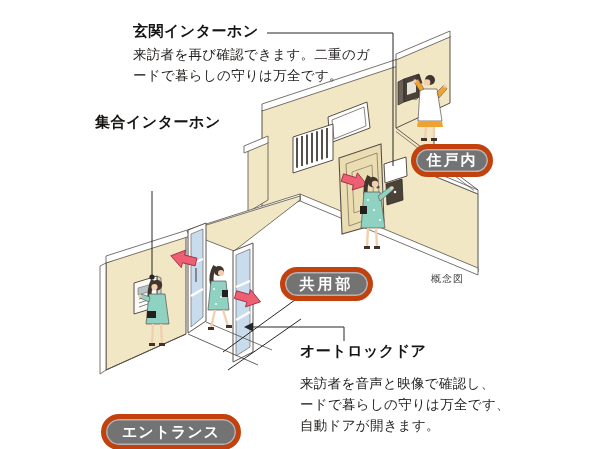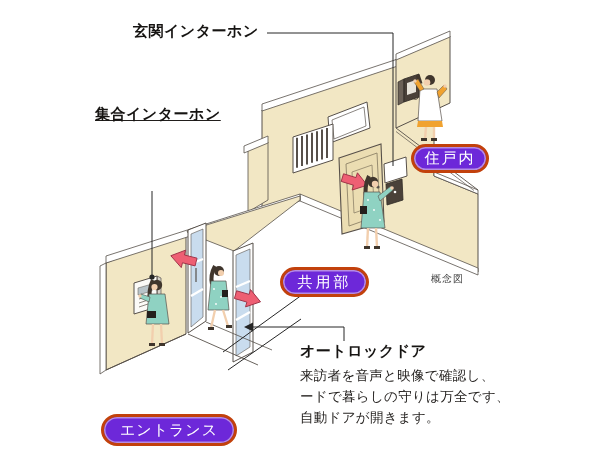--- a/index.html
+++ b/index.html
@@ -6,23 +6,23 @@
   .stage{
     position:relative;width:600px;height:449px;background:#ffffff;overflow:hidden;
     font-family:"Liberation Sans","DejaVu Sans",sans-serif;color:#211e1c;
   }
   .stage svg{position:absolute;left:0;top:0;}
   .callout{position:absolute;z-index:2;}
   .callout .co-title{font-weight:bold;font-size:15px;letter-spacing:0.5px;color:#161412;white-space:nowrap;}
   .callout .co-line{font-family:"Liberation Serif","DejaVu Serif",serif;font-size:13.5px;line-height:21px;letter-spacing:0.3px;color:#211e1c;white-space:nowrap;}
   .callout .co-body{margin-top:3px;}
   .pill{
-    position:absolute;z-index:3;background:#6d28d9;border:3px solid #c2410c;border-radius:999px;
+    position:absolute;z-index:3;background:#737373;border:5px solid #c2410c;border-radius:999px;
     box-shadow:inset 0 0 0 1.5px rgba(255,240,240,0.5);
-    color:#ffffff;font-weight:normal;font-size:15px;display:flex;align-items:center;justify-content:center;
+    color:#ffffff;font-weight:bold;font-size:15px;display:flex;align-items:center;justify-content:center;
     white-space:nowrap;
   }
   .note{position:absolute;z-index:2;font-size:10px;color:#3c3c3c;letter-spacing:1px;white-space:nowrap;}
 </style>
 </head>
 <body>
 
 <div class="stage">
 
   <svg width="600" height="449" viewBox="0 0 600 449">
@@ -201,29 +201,33 @@
       <path d="M252,327 L344,327 L344,341"></path>
       <path d="M306,292 L223,352"></path>
       <path d="M228,370 L301,319"></path>
     </g>
     <circle cx="152" cy="277" r="2.6" fill="#262626"></circle>
     <polygon points="244,327 253,322.5 253,331.5" fill="#262626"></polygon>
   </svg>
 
   <div class="callout" style="left:133px;top:22px;">
     <div class="co-title">玄関インターホン</div>
+    <div class="co-body">
+      <div class="co-line">来訪者を再び確認できます。二重のガ</div>
+      <div class="co-line">ードで暮らしの守りは万全です。</div>
+    </div>
   </div>
 
-  <div class="callout" style="left:95px;top:105px;text-decoration:underline;">
+  <div class="callout" style="left:95px;top:113px;">
     <div class="co-title">集合インターホン</div>
   </div>
 
   <div class="callout" style="left:300px;top:342px;">
     <div class="co-title">オートロックドア</div>
-    <div class="co-body" style="margin-top:4px;">
+    <div class="co-body" style="margin-top:12px;">
       <div class="co-line">来訪者を音声と映像で確認し、</div>
       <div class="co-line">ードで暮らしの守りは万全です、</div>
       <div class="co-line">自動ドアが開きます。</div>
     </div>
   </div>
 
   <div class="pill" style="left:411px;top:144px;width:72px;height:23px;letter-spacing:2px;">住戸内</div>
   <div class="pill" style="left:280px;top:267px;width:83px;height:24px;letter-spacing:3px;">共用部</div>
   <div class="pill" style="left:101px;top:366px;width:130px;height:26px;letter-spacing:1px;margin-top:48px;">エントランス</div>
 

